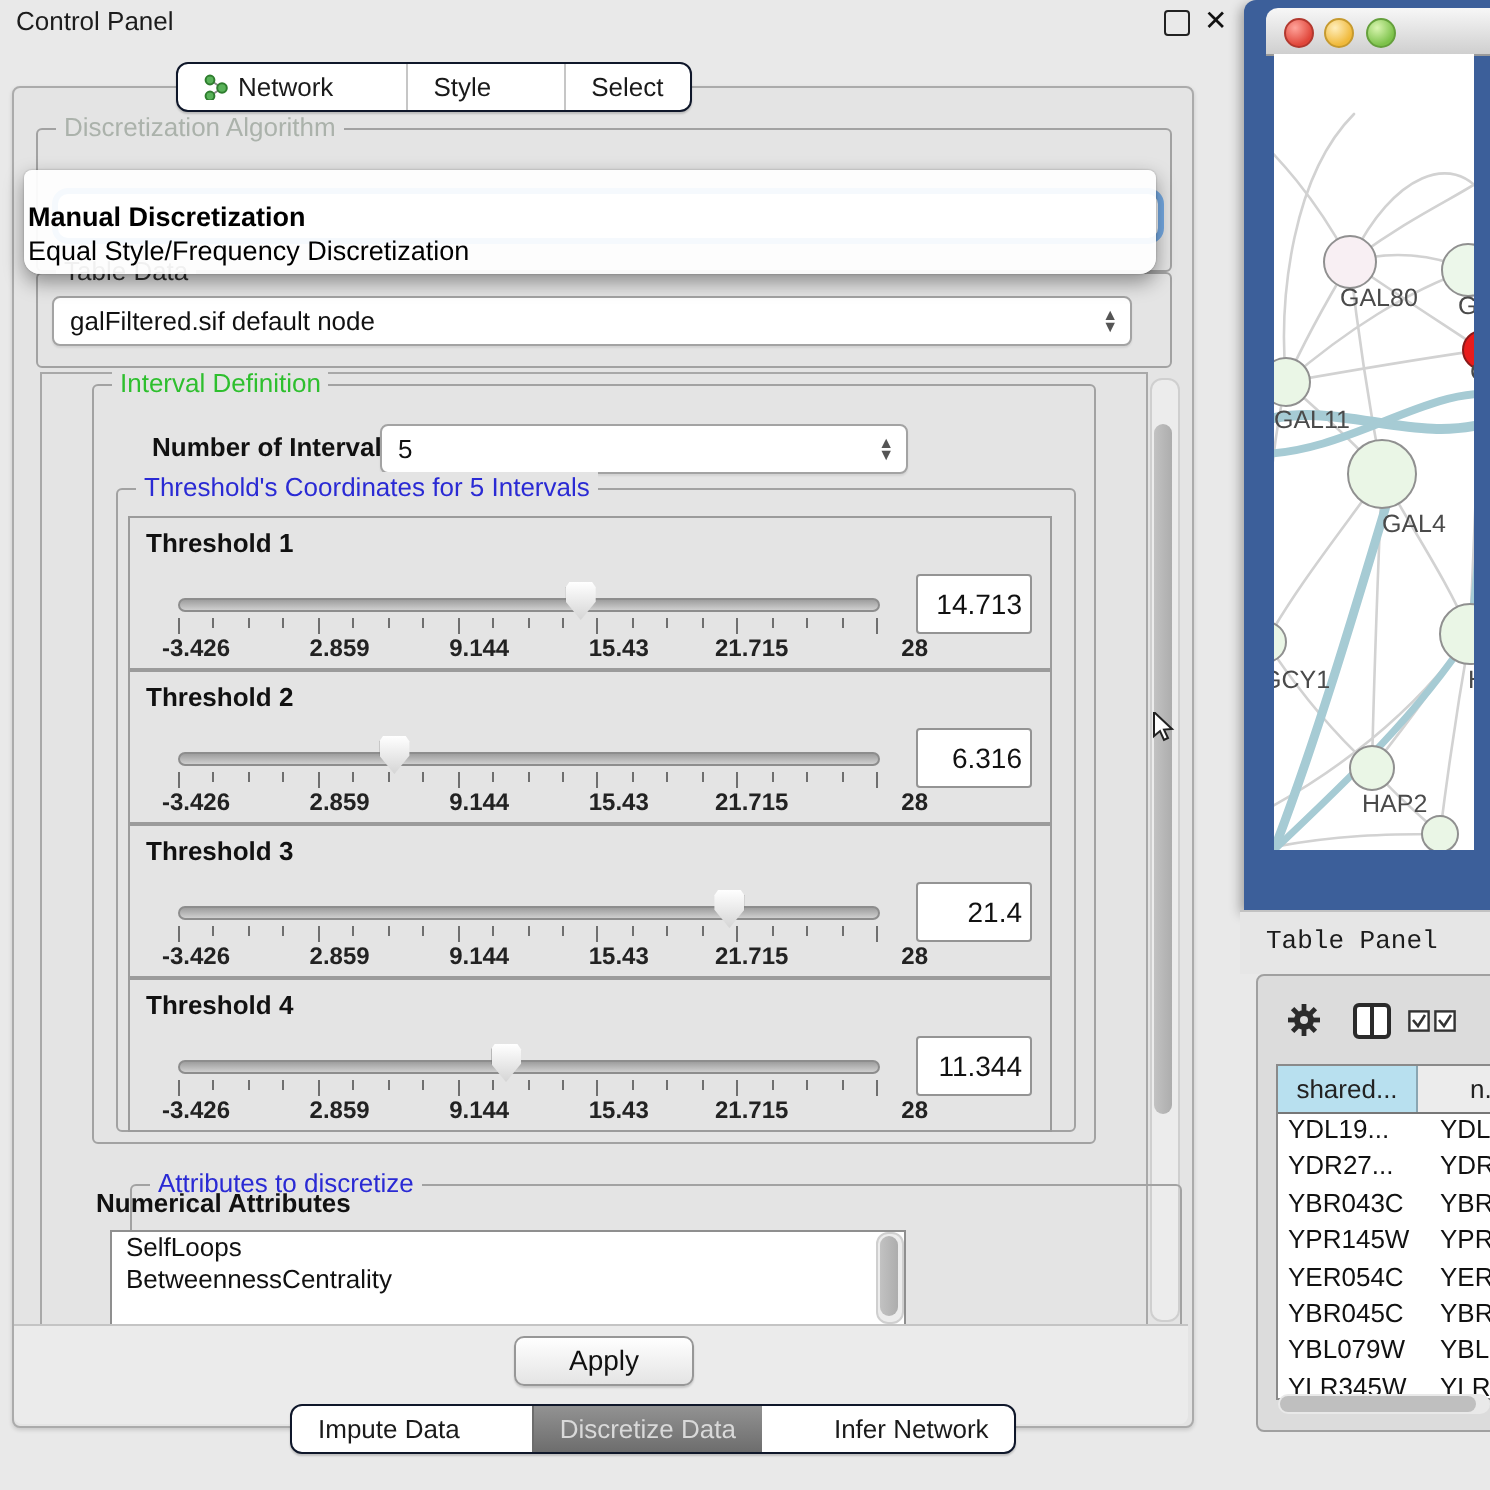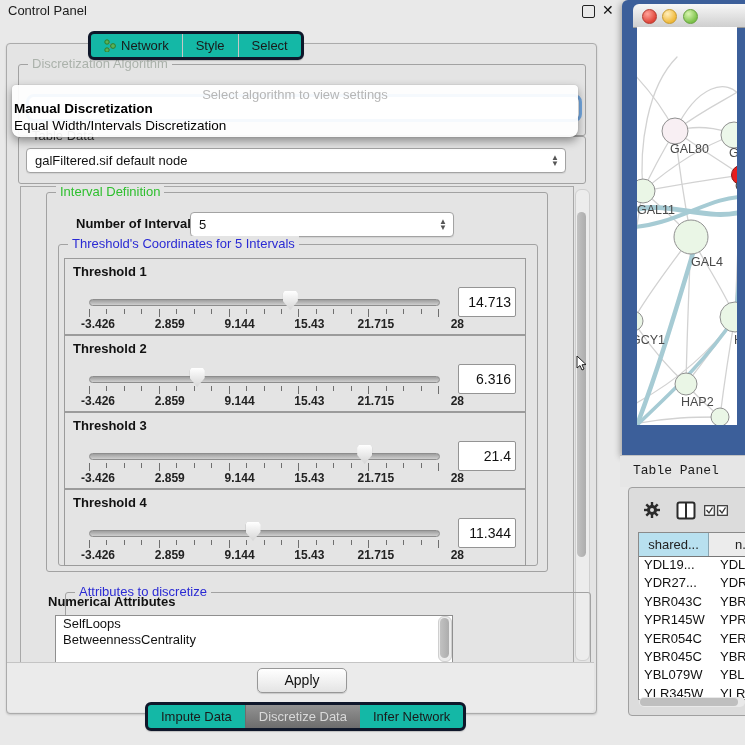--- a/index.html
+++ b/index.html
@@ -7,22 +7,22 @@
        font-family:"Liberation Sans","DejaVu Sans",sans-serif;-webkit-font-smoothing:antialiased;}
   .abs{position:absolute;}
   
   #cp-titlebar{left:0;top:0;width:620px;height:22px;}
   #cp-title{left:8px;top:3px;font-size:13px;color:#1c1c1c;}
   #cp-float{left:582px;top:5px;width:11px;height:11px;border:1.6px solid #222;border-radius:2px;}
   #cp-close{left:602px;top:2px;font-size:14px;font-weight:bold;color:#111;}
   #outer-panel{left:6px;top:43px;width:589px;height:669px;background:#e4e4e4;border:1px solid #ababab;
                border-radius:4px;box-shadow:0 1px 2px rgba(0,0,0,.15);}
   
-  .seg{display:flex;background:#14b8a6;border:3px solid #0f172a;border-radius:6px;overflow:hidden;
-       box-shadow:0 1px 1px rgba(0,0,0,.18);height:23px;}
+  .seg{display:flex;background:#ffffff;border:1px solid #0f172a;border-radius:6px;overflow:hidden;
+       box-shadow:0 1px 1px rgba(0,0,0,.18);height:23px;gap:23px;}
   .seg-item{display:flex;align-items:center;gap:5px;padding:0 13px;font-size:13px;color:#1a1a1a;
             border-left:1px solid #c6c6c6;white-space:nowrap;}
   .seg-item:first-child{border-left:none;}
   .seg-item.sel{background:linear-gradient(#929292,#6d6d6d);color:#d9d9d9;border-left-color:#6d6d6d;}
   .seg-item.sel + .seg-item{border-left:none;}
   #top-tabs{left:88px;top:31px;z-index:20;}
   #bottom-tabs{left:145px;top:702px;z-index:20;}
   
   .group{border:1px solid #a2a2a2;border-radius:3px;}
   .group-title{position:absolute;top:-9px;left:9px;background:#e4e4e4;padding:0 4px;font-size:13px;line-height:16px;}
@@ -132,24 +132,23 @@
       <span>Select</span>
     </div>
   </div>
 
 <div class="abs group" style="left:18px;top:64px;width:566px;height:70px;">
   <span class="group-title t-faded">Discretization Algorithm</span>
 </div>
 <div class="abs" id="alg-combo"></div>
 
 <div class="abs" id="popup">
-  <div class="abs" id="popup-hint">Select algorithm to view settings</div>
   <div id="popup-options"></div>
 <div class="abs popup-opt first" style="font-weight: bold;">Manual Discretization</div>
-    <div class="abs popup-opt second">Equal Width/Intervals Discretization</div>
+    <div class="abs popup-opt second">Equal Style/Frequency Discretization</div>
   </div>
 
 <div class="abs group" style="left:18px;top:136px;width:566px;height:46px;">
   <span class="group-title t-dark">Table Data</span>
 </div>
 <div class="abs combo" style="left:26px;top:148px;width:530px;height:23px;">
   <span>galFiltered.sif default node</span>
   <span class="stepper">
       <span>▲</span>
       <span>▼</span>

